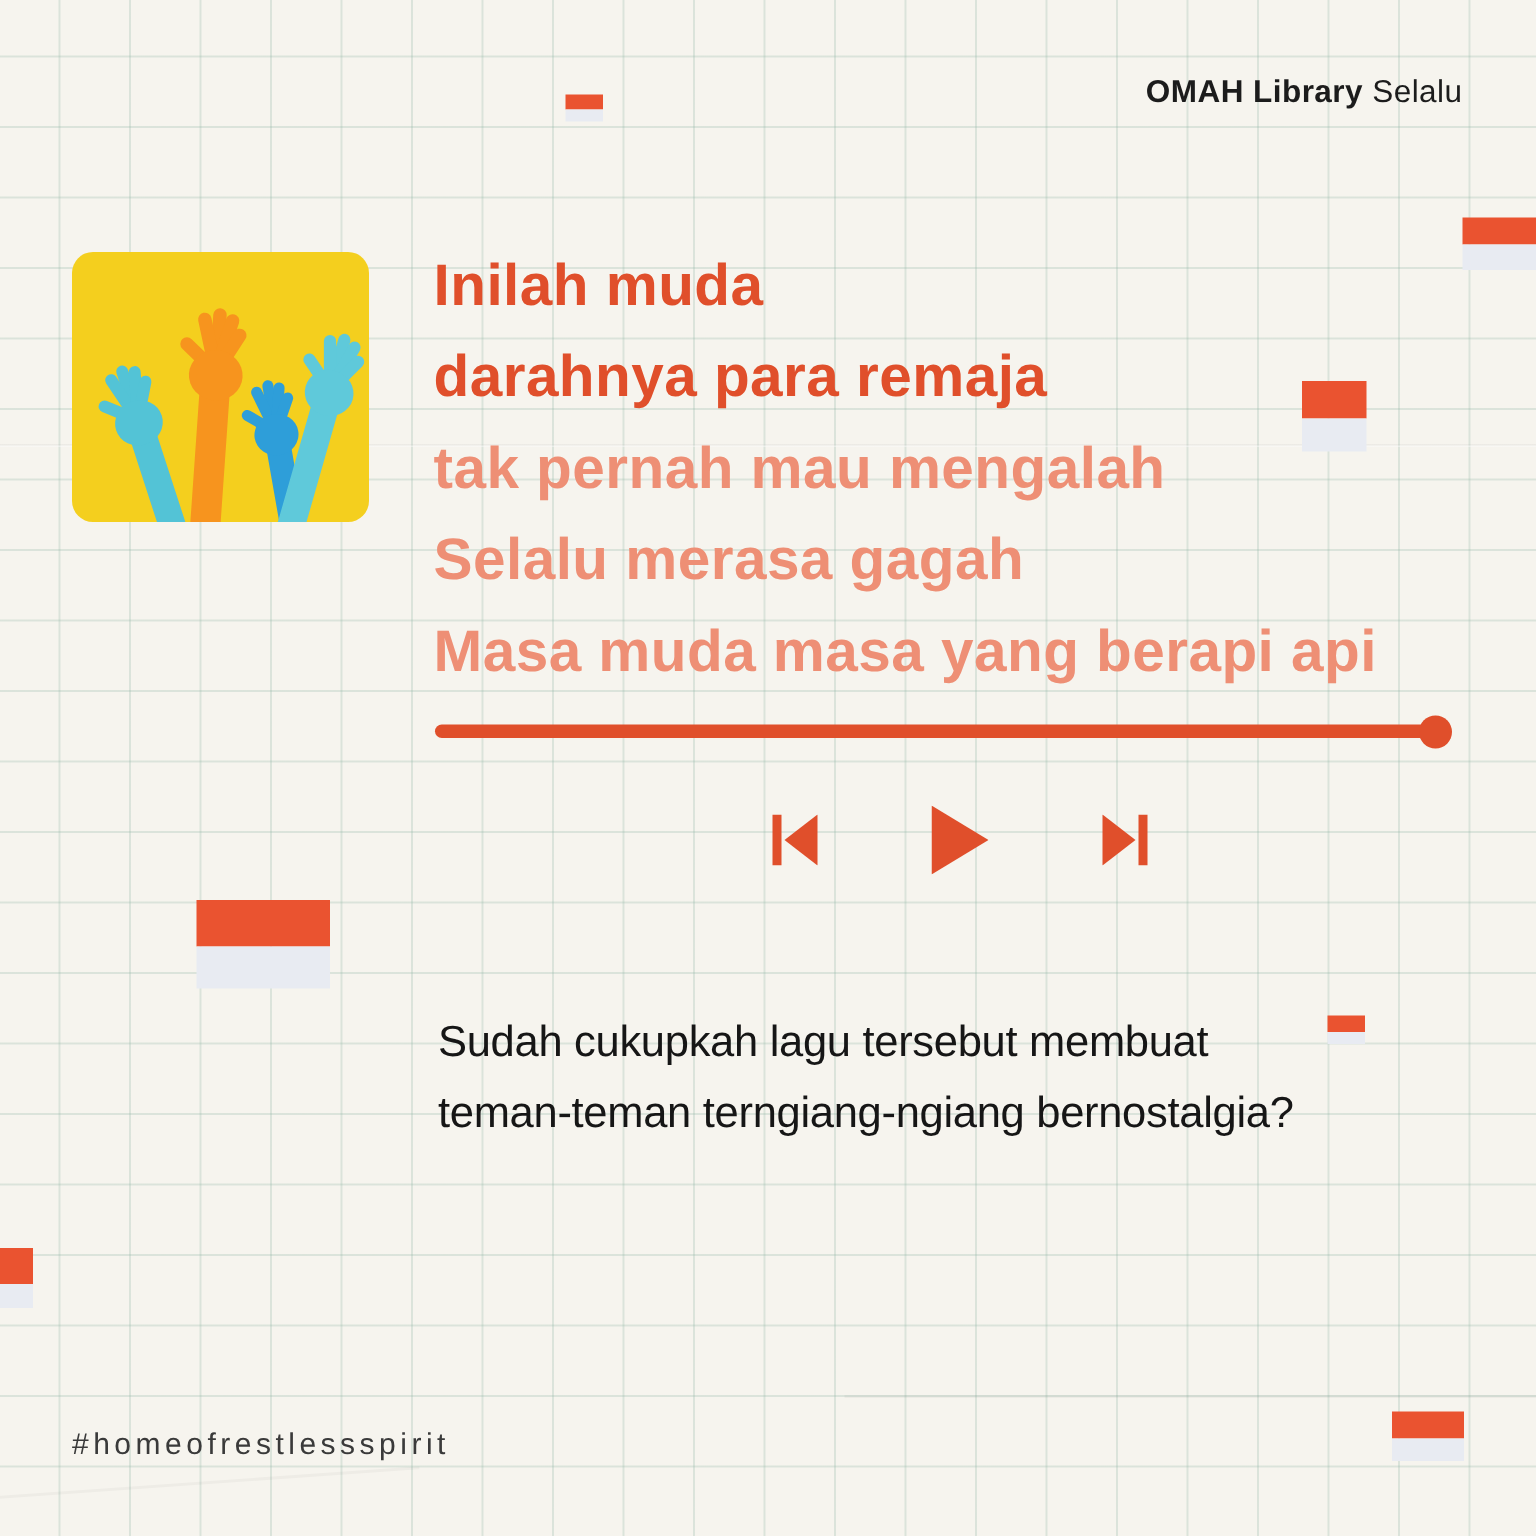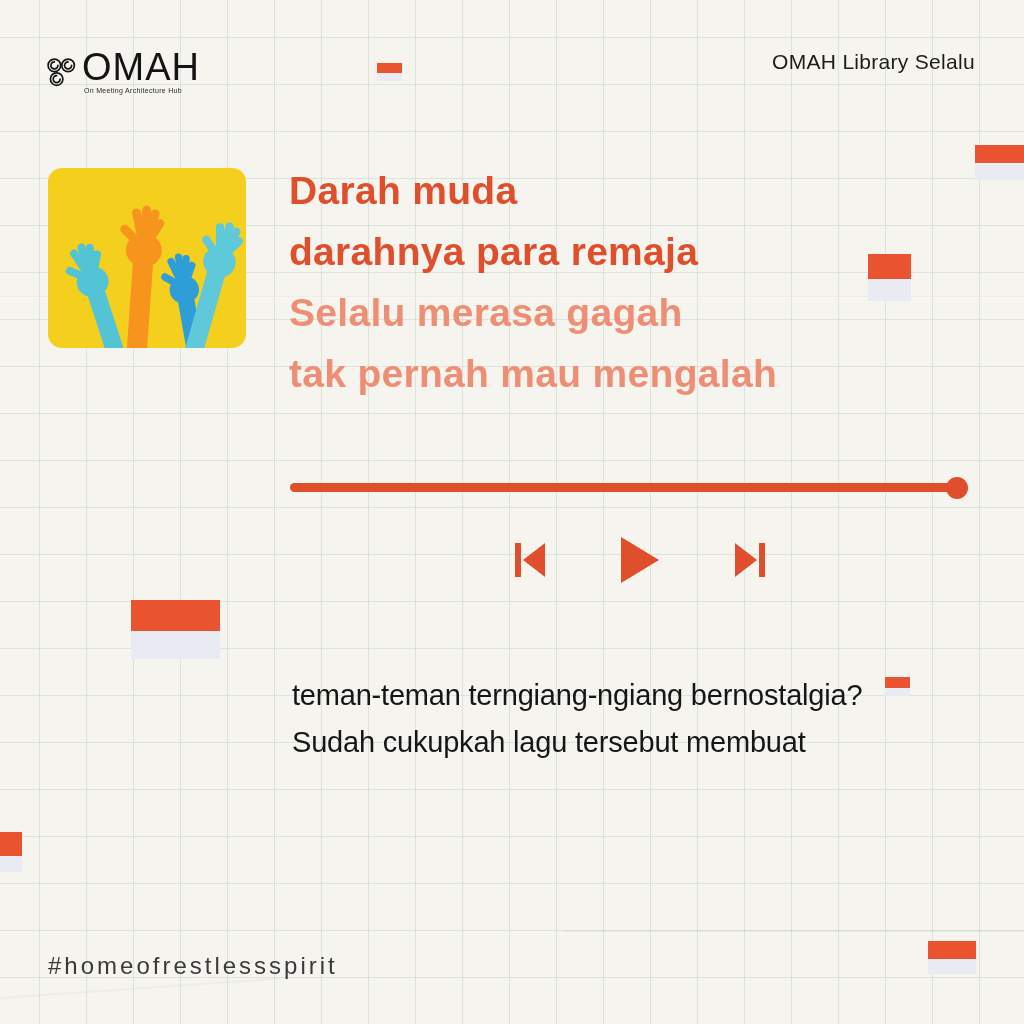--- a/index.html
+++ b/index.html
@@ -19,21 +19,21 @@
     background-size:47px 47px;
     background-position:-8px -10px;
   }
   .crease{position:absolute;pointer-events:none;}
 
   
   .logo{position:absolute;left:46px;top:48px;display:flex;align-items:flex-start;}
   .logo-text{font-size:38px;letter-spacing:1px;color:#141414;line-height:38px;font-weight:500;}
   .logo-tagline{font-size:7px;color:#2a2a2a;letter-spacing:0.3px;margin-top:1px;margin-left:2px;}
   .brand{position:absolute;top:50px;right:49px;font-size:21px;color:#1c1c1c;letter-spacing:0.3px;}
-  .brand b{font-weight:400;margin-left:18px;}
+  .brand b{font-weight:700;margin-left:18px;}
 
   
   .album{position:absolute;left:48px;top:168px;width:198px;height:180px;
     background:var(--yellow);border-radius:14px;overflow:hidden;}
 
   
   .lyrics{position:absolute;left:289px;top:160px;width:700px;}
   .lyric-line{font-weight:700;font-size:39px;line-height:61px;letter-spacing:0.3px;white-space:nowrap;}
   .lyric-line.emphasis{color:var(--primary-orange);}
   .lyric-line.secondary{color:var(--salmon);}
@@ -48,55 +48,36 @@
   .ctl svg{display:block;}
   .ctl-fill{fill:var(--primary-orange);}
 
   
   .copy{position:absolute;left:292px;color:#161616;font-size:29px;line-height:47px;letter-spacing:-0.2px;}
   .copy.p1{top:672px;}
   .copy.p2{top:804px;}
   .copy div{white-space:nowrap;}
 
   
-  .hashtag{position:absolute;left:48px;top:952px;font-size:24px;letter-spacing:3px;color:#3a3a3a;text-align:right;}
+  .hashtag{position:absolute;left:48px;top:952px;font-size:20px;letter-spacing:3px;color:#3a3a3a;text-align:right;}
 
   
   .flag{position:absolute;}
   .flag .top{background:#ea5330;}
   .flag .bot{background:var(--flag-white);}
 </style>
 </head>
 <body>
 
 <div id="canvas">
 
   <div class="crease" style="left:0;top:296px;width:100%;height:2px;background:linear-gradient(to bottom,rgba(0,0,0,0.05),rgba(255,255,255,0.55));"></div>
   <div class="crease" style="left:55%;top:930px;width:45%;height:2px;background:rgba(0,0,0,0.035);"></div>
   <div class="crease" style="left:-20px;top:988px;width:300px;height:2px;background:rgba(0,0,0,0.03);transform:rotate(-4deg);"></div>
 
-  <div class="logo">
-    <span style="line-height:0;margin-right:4px;margin-top:6px;">
-      <svg width="32" height="38" viewBox="0 0 42 40">
-        <defs>
-          <g id="swirl">
-            <circle r="8.2" fill="none" stroke="#141414" stroke-width="2.2"></circle>
-            <path d="M 4.6 0 A 4.6 4.6 0 1 1 0 -4.6" fill="none" stroke="#141414" stroke-width="2.2" stroke-linecap="round"></path>
-          </g>
-        </defs>
-        <use href="#swirl" transform="translate(11,10)"></use>
-        <use href="#swirl" transform="translate(29,10)"></use>
-        <use href="#swirl" transform="translate(14,28)"></use>
-      </svg>
-    </span>
-    <span>
-      <div class="logo-text">OMAH</div>
-      <div class="logo-tagline">On Meeting Architecture Hub</div>
-    </span>
-  </div>
 
   <div class="brand">
     <b>OMAH Library</b>
     <span>Selalu</span>
   </div>
 
   <div class="album">
     <svg width="198" height="180" viewBox="0 0 198 180">
       <defs>
         <g id="hand">
@@ -110,24 +91,25 @@
         </g>
       </defs>
       <use href="#hand" transform="translate(44,112) rotate(-18)" style="fill:var(--hand-teal)"></use>
       <use href="#hand" transform="translate(96,80) rotate(4) scale(1.12)" style="fill:var(--hand-orange)"></use>
       <use href="#hand" transform="translate(136,120) rotate(-10) scale(0.92)" style="fill:var(--hand-blue)"></use>
       <use href="#hand" transform="translate(172,92) rotate(16) scale(1.02)" style="fill:var(--hand-teal2)"></use>
     </svg>
   </div>
 
   <div class="lyrics">
-    <div class="lyric-line emphasis">Darah muda</div>
+    <div class="lyric-line emphasis">Inilah muda</div>
     <div class="lyric-line emphasis">darahnya para remaja</div>
+    <div class="lyric-line secondary">tak pernah mau mengalah</div>
     <div class="lyric-line secondary">Selalu merasa gagah</div>
-    <div class="lyric-line secondary">tak pernah mau mengalah</div>
+    <div class="lyric-line secondary">Masa muda masa yang berapi api</div>
   </div>
 
   <div class="progress-wrap">
     <div class="progress-bar"></div>
     <div class="progress-knob"></div>
   </div>
 
   <div class="controls">
     <button class="ctl" title="previous">
       <svg width="32" height="34" viewBox="0 0 32 34">
@@ -142,22 +124,22 @@
     </button>
     <button class="ctl" title="next">
       <svg width="32" height="34" viewBox="0 0 32 34">
         <polygon class="ctl-fill" points="1,0 1,34 23,17"></polygon>
         <rect class="ctl-fill" x="25" y="0" width="6" height="34"></rect>
       </svg>
     </button>
   </div>
 
   <div class="copy p1">
+    <div>Sudah cukupkah lagu tersebut membuat</div>
     <div>teman-teman terngiang-ngiang bernostalgia?</div>
-    <div>Sudah cukupkah lagu tersebut membuat</div>
   </div>
   <div class="copy p2">
   </div>
 
   <div class="hashtag">#homeofrestlessspirit</div>
 
   <div class="flag" style="left:377px;top:63px;width:25px;">
     <div class="top" style="height:10px;"></div>
       <div class="bot" style="height:8px;"></div>
   </div>

